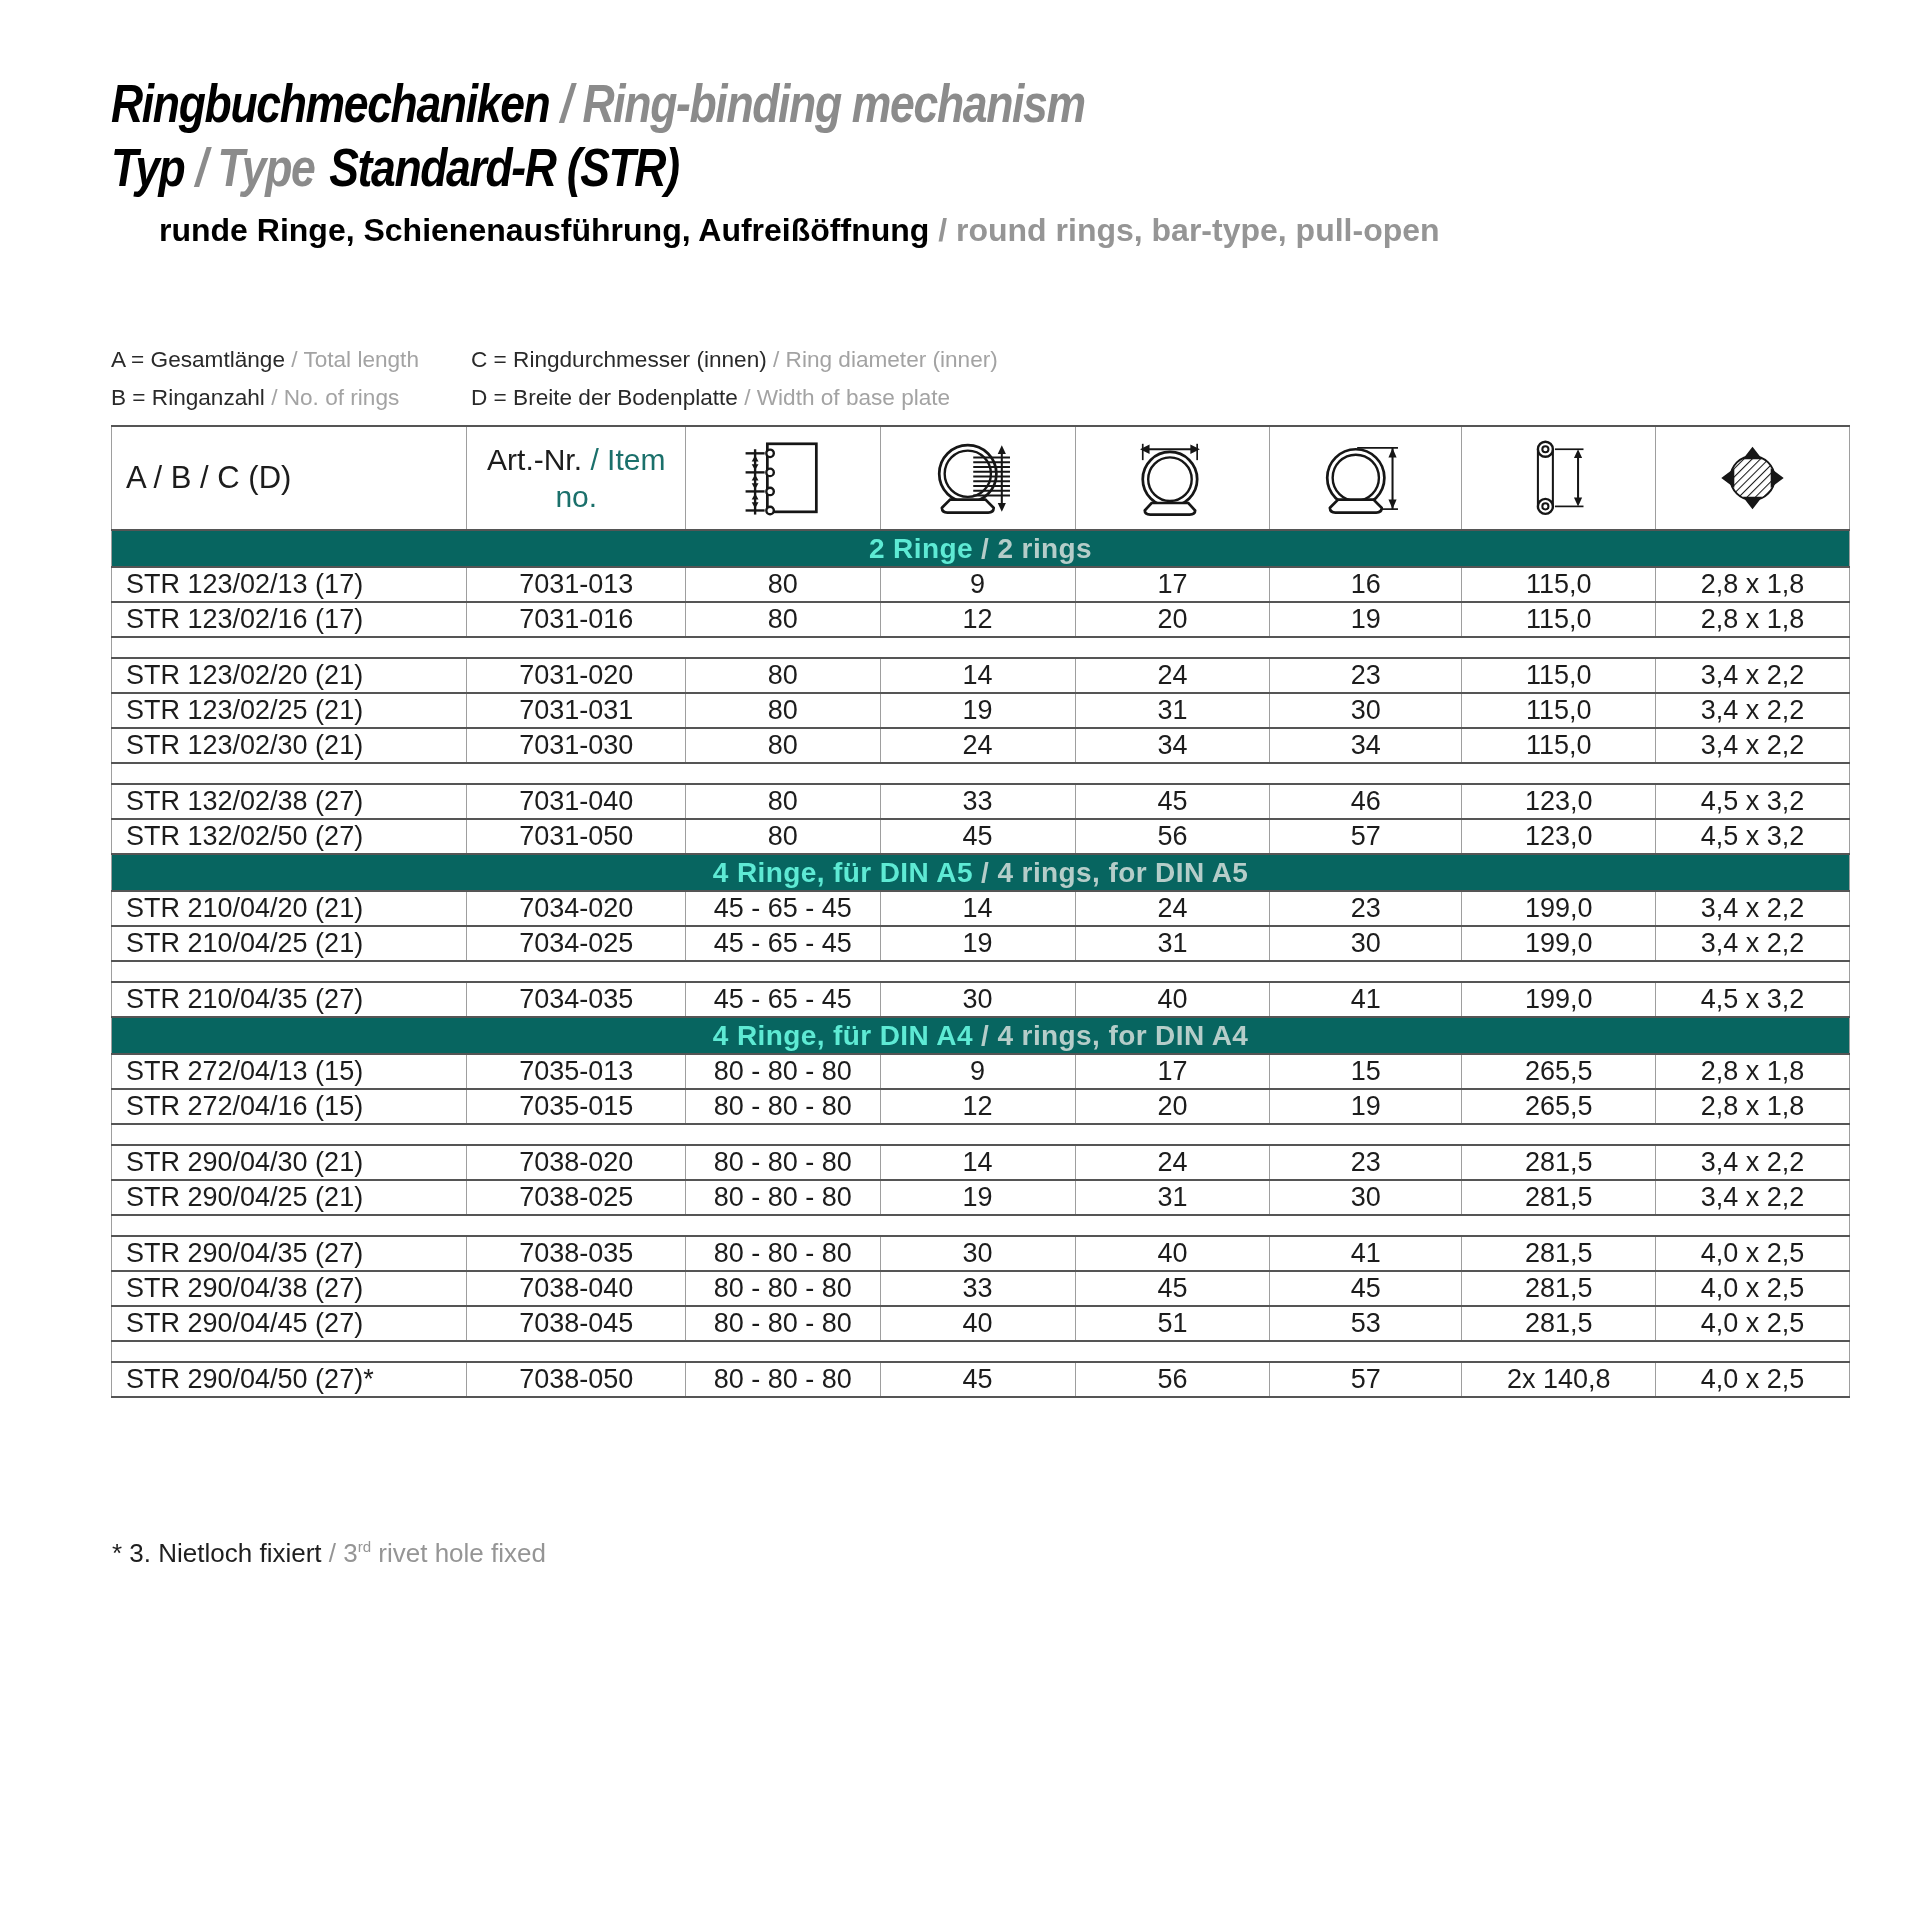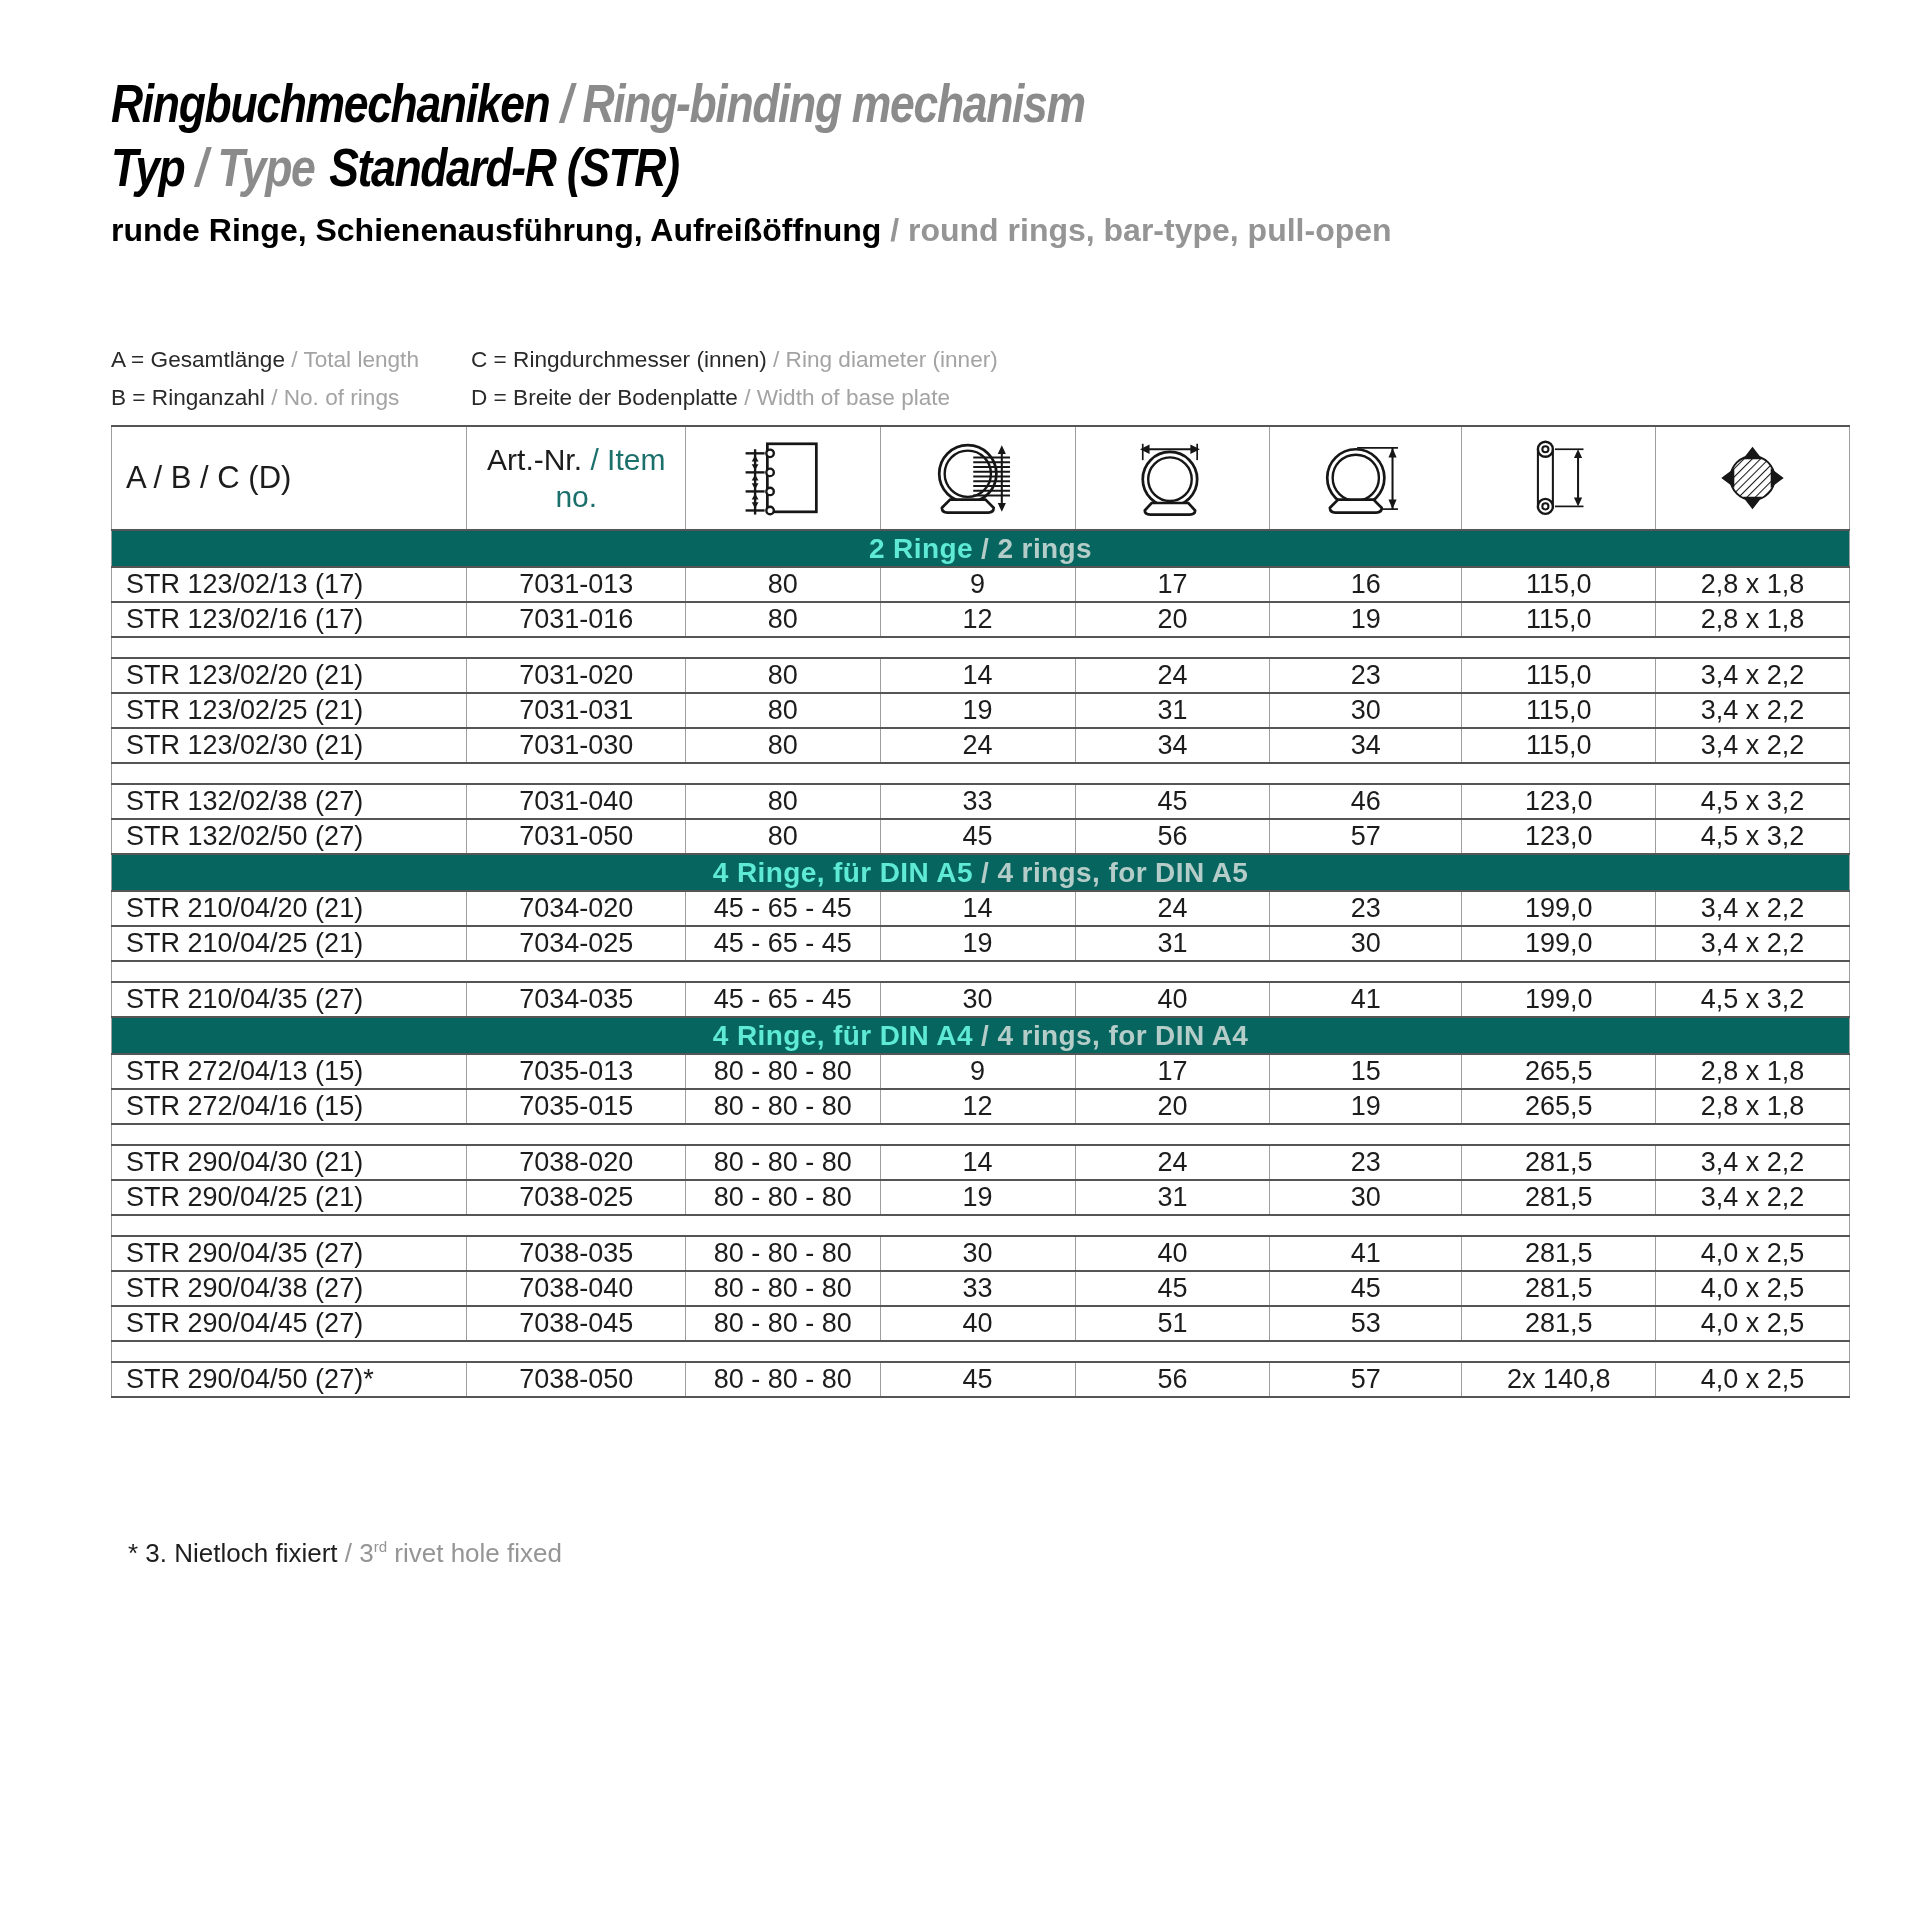--- a/index.html
+++ b/index.html
@@ -20,21 +20,21 @@
   
   .masthead{position:absolute;left:111px;top:72px;}
   .title-line{display:block;font-size:53px;line-height:64px;font-weight:700;font-style:italic;
     letter-spacing:-1.6px;white-space:nowrap;transform:scaleX(0.84);transform-origin:0 0;}
   .t-de{color:#000;}
   .t-en{color:var(--title-gray);}
   .t-sep{color:var(--title-gray);}
   .t-model{margin-left:0.33em;}
 
   .subtitle{position:absolute;left:111px;top:212px;font-size:32px;font-weight:700;white-space:nowrap;letter-spacing:0;}
-  .s-de{color:#000;}
+  .s-de{color:#000;margin-left:48px;}
   .s-sep,.s-en{color:var(--text-gray);font-weight:700;}
 
   
   .legend{position:absolute;left:111px;top:347px;display:grid;
     grid-template-columns:360px auto;row-gap:12px;font-size:22.6px;line-height:26px;}
   .legend .de{color:#2a2a2a;}
   .legend .gray{color:#a3a3a3;}
 
   
   .spec-table-wrap{position:absolute;left:111px;top:425px;width:1739px;}
@@ -53,21 +53,21 @@
     font-size:28px;font-weight:700;letter-spacing:0.4px;}
   .band-de{color:#5eead4;}
   .band-sep,.band-en{color:var(--band-text-dim);}
 
   tbody td{height:35px;font-size:27px;color:var(--text-dark);text-align:center;
     white-space:nowrap;overflow:hidden;}
   td.c-model{text-align:left;padding-left:14px;margin-top:36px;}
   tr.spacer td{height:21px;background:#ffffff;}
 
   
-  .footnote{position:absolute;left:128px;top:1538px;font-size:26px;}
+  .footnote{position:absolute;left:112px;top:1538px;font-size:26px;}
   .f-de{color:#1e1e1e;}
   .f-sep,.f-en{color:var(--text-gray);}
   .footnote sup{font-size:0.58em;vertical-align:super;}
 </style>
 </head>
 <body>
 
 <div class="page">
 
   <div class="masthead">

